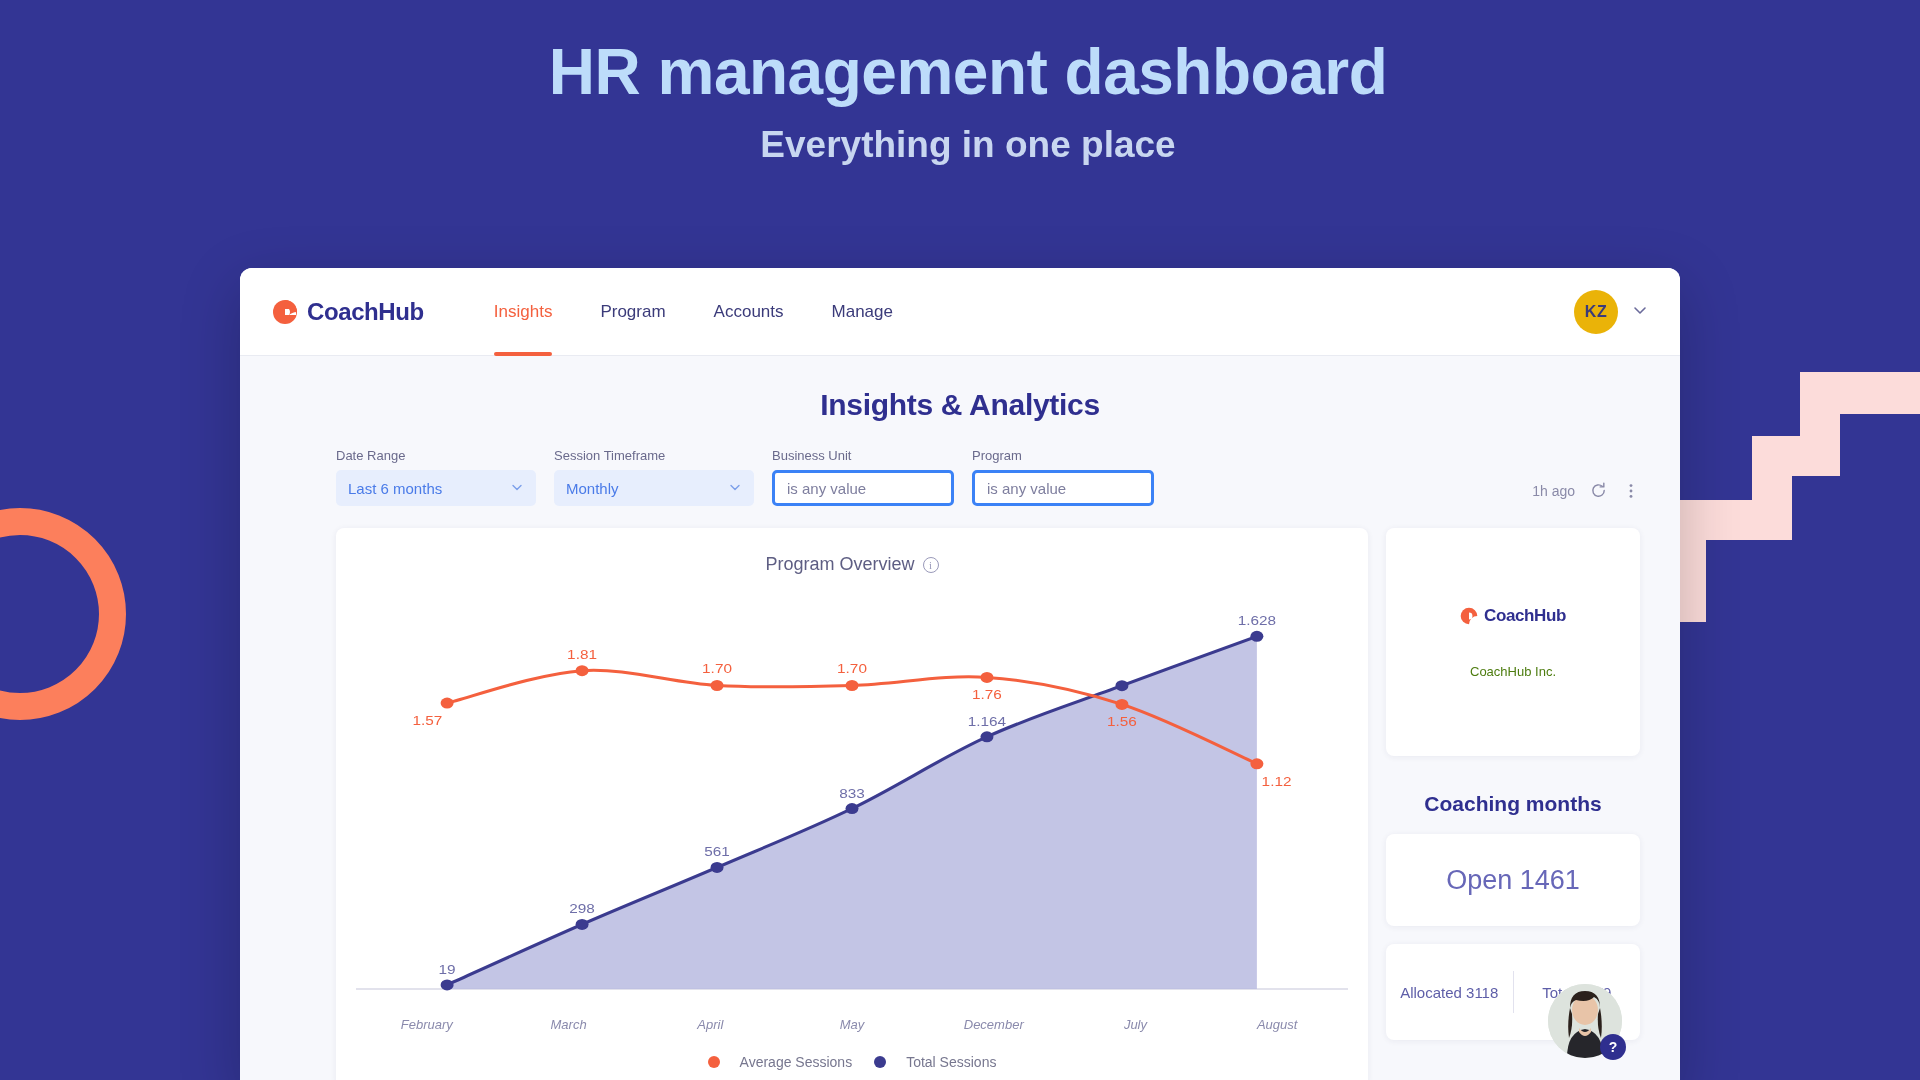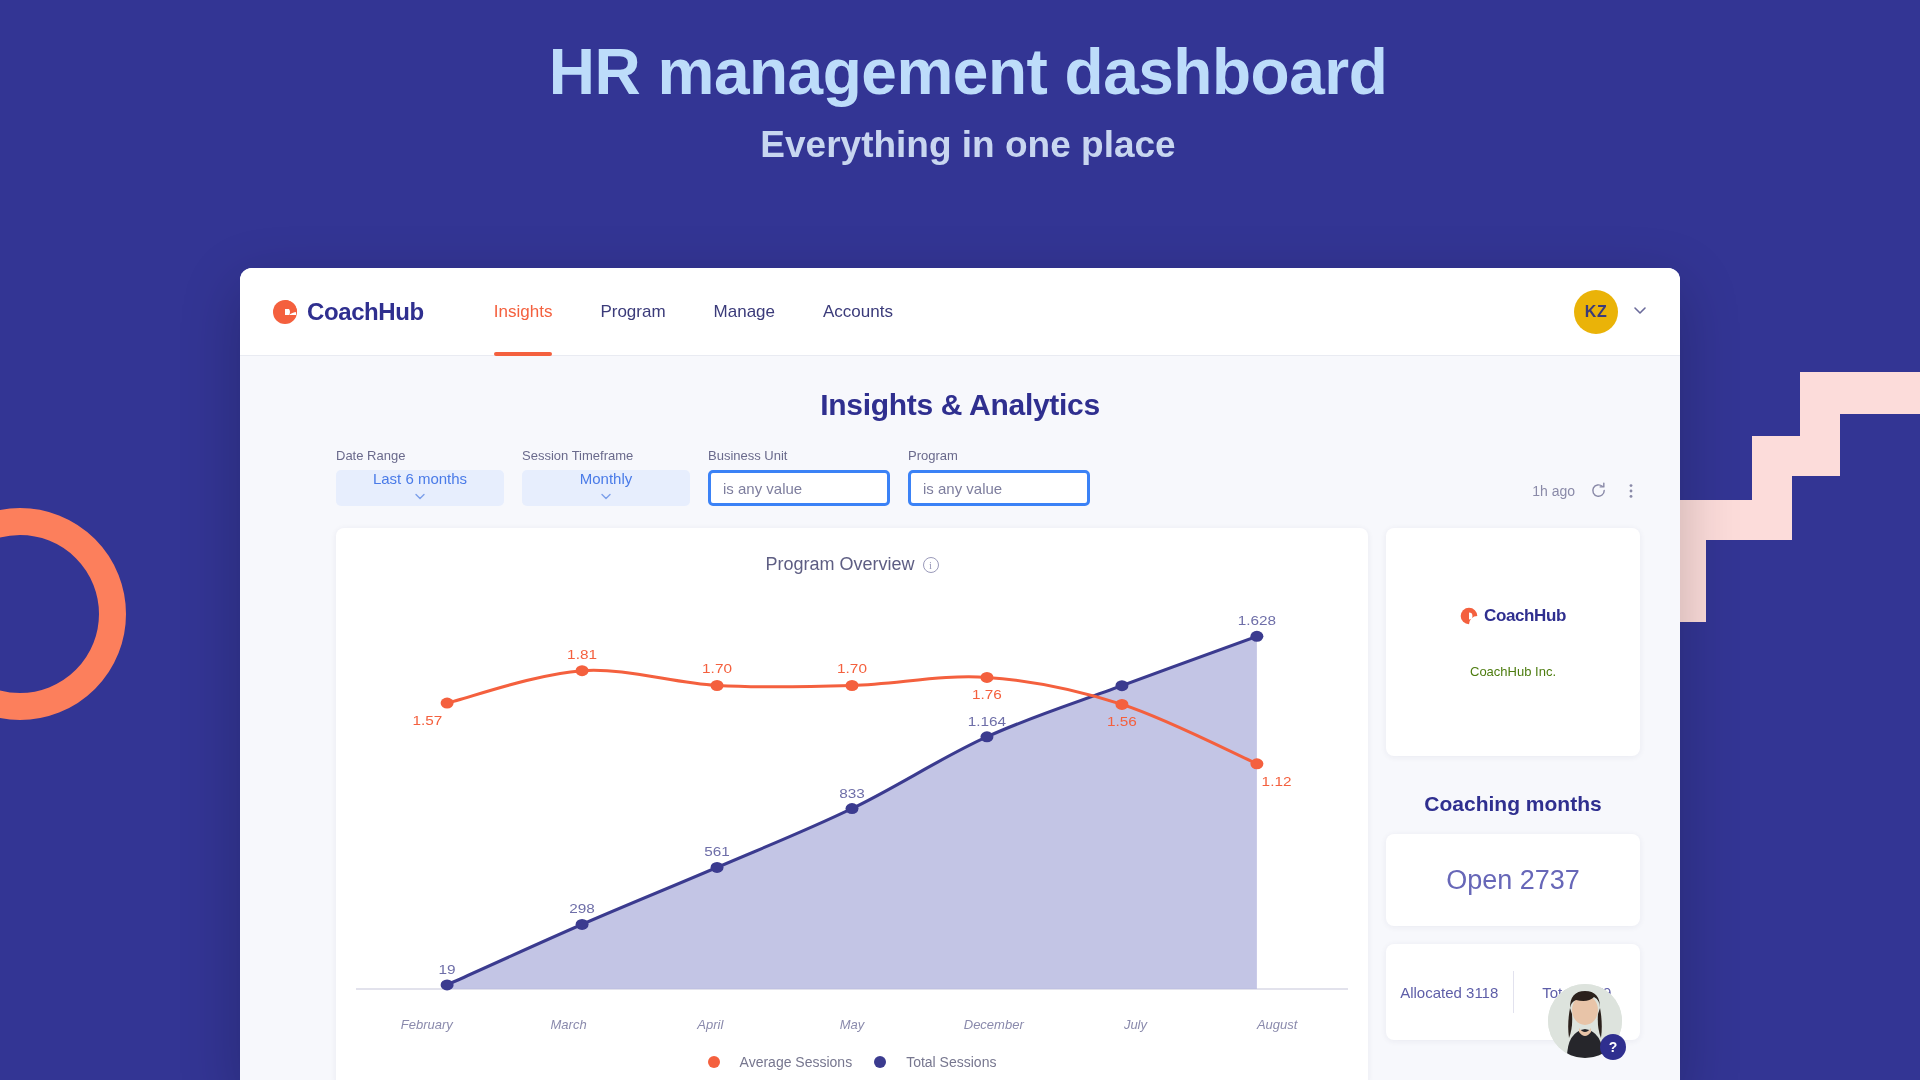--- a/index.html
+++ b/index.html
@@ -183,22 +183,21 @@
     display: flex;
     align-items: center;
     padding: 0 12px;
     font-size: 15px;
     cursor: pointer;
     justify-content: space-between;
   }
   .filter-control.selected {
     background: #E7EEFD;
     color: #4A7BE8;
-    width: 168px;
-    flex-direction: column;
+    width: 200px;
   }
   .filter-control.empty {
     background: #FFFFFF;
     border: 3px solid #3b82f6;
     color: #7E7E9E;
     width: 182px;
   }
   .filter-caret { font-size: 12px; color: #7C9FEA; }
 
   .filters-right {
@@ -395,22 +394,22 @@
           <path d="M13 1 A12 12 0 0 1 25 13 L18 13 A5 5 0 0 0 13 8 Z" fill="#F4603E"></path>
           <path d="M13 25 A12 12 0 0 1 25 13 L18 13 A5 5 0 0 1 13 18 Z" fill="#F4603E"></path>
         </svg>
       </span>
       <span class="brand-name">CoachHub</span>
     </div>
 
     <div class="nav-links">
       <div class="nav-link active">Insights</div>
       <div class="nav-link">Program</div>
+      <div class="nav-link">Accounts</div>
       <div class="nav-link">Manage</div>
-      <div class="nav-link">Accounts</div>
     </div>
 
     <div class="nav-right">
       <div class="avatar-initials">KZ</div>
       <span class="chev">
         <svg viewBox="0 0 16 16" width="16" height="16">
             <path d="M3 6 L8 11 L13 6" fill="none" stroke="#6B6B9B" stroke-width="1.6" stroke-linecap="round" stroke-linejoin="round"></path>
           </svg>
       </span>
     </div>
@@ -554,21 +553,21 @@
               </svg>
             </span>
             <span class="brand-name">CoachHub</span>
           </div>
           <div class="brand-card-sub">CoachHub Inc.</div>
         </div>
 
         <div class="side-heading">Coaching months</div>
 
         <div class="card open-card">
-          <span>Open 2737</span>
+          <span>Open 1461</span>
         </div>
 
         <div class="card split-card">
           <div class="split-half">Allocated 3118</div>
           <div class="split-divider"></div>
           <div class="split-half">Total 4579</div>
         </div>
       </div>
     </div>
   </div>

